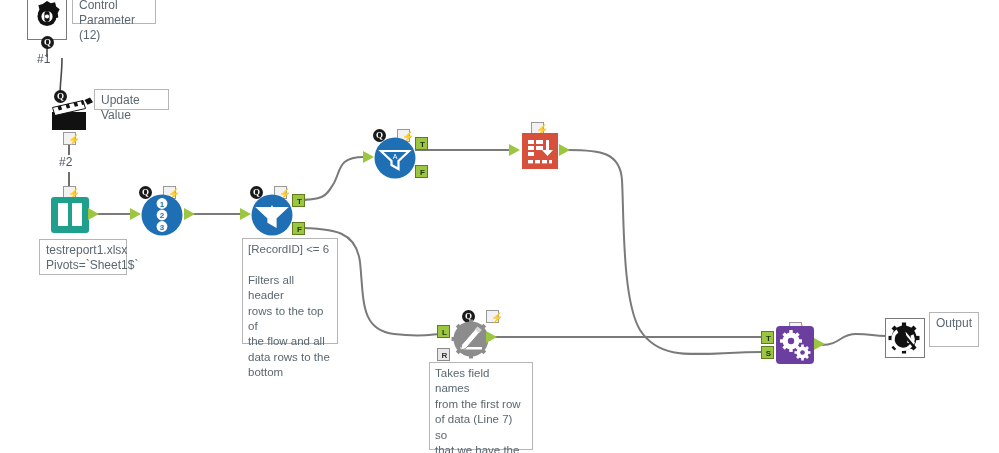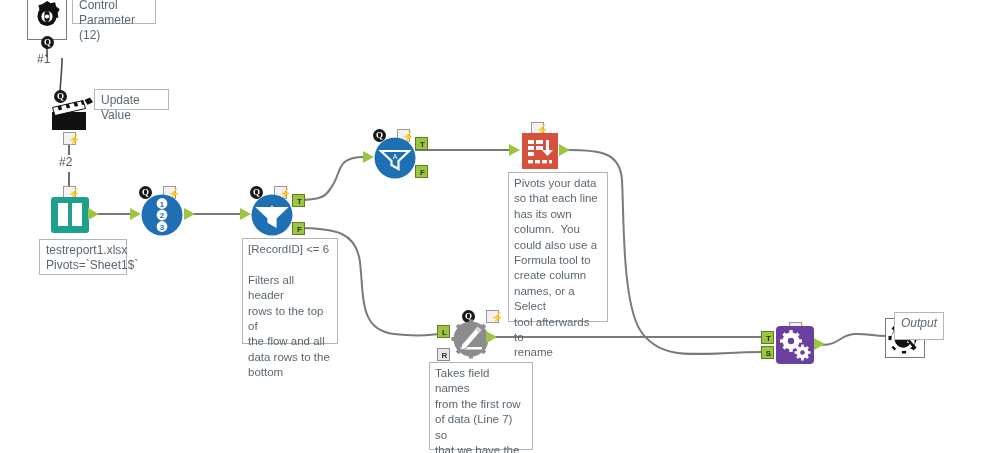--- a/index.html
+++ b/index.html
@@ -240,30 +240,20 @@
         <rect x="8" y="29" width="5" height="3.4"></rect>
         <rect x="15" y="29" width="5" height="3.4"></rect>
         <rect x="22" y="29" width="5" height="3.4"></rect>
         <rect x="29" y="29" width="3" height="3.4"></rect>
       </g>
     </svg>
   </div>
   <div class="port out" style="left:559px;top:144px;">
       <div class="tri"></div>
     </div>
-  <div class="note" style="left:508px;top:172px;width:100px;height:150px;">Pivots your data
-so that each line
-has its own
-column.  You
-could also use a
-Formula tool to
-create column
-names, or a Select
-tool afterwards to
-rename</div>
 
   <div class="badge q" style="left:462px;top:310px;">Q</div>
   <div class="badge lightning" style="left:486px;top:310px;">
       <span class="bolt">⚡</span>
     </div>
   <div class="port sq" style="left:437px;top:325px;">
       <span class="lbl">L</span>
     </div>
   <div class="port sq gray" style="left:437px;top:348px;">
       <span class="lbl">R</span>
@@ -362,15 +352,15 @@
           <line x1="8" y1="31" x2="12" y2="27"></line>
           <line x1="26" y1="13" x2="30" y2="9"></line>
         </g>
       </g>
       <path d="M12.5,13 A10,10 0 1 0 27,17" fill="none" stroke="#ffffff" stroke-width="3.4"></path>
       <path d="M20.5,13.5 L30.5,25.5 L22.5,25 Z" fill="#ffffff"></path>
       <path d="M20,18 L30,30" stroke="#111111" stroke-width="2.6"></path>
       <path d="M30.5,30.5 l-5.5,0.6 l4.3,-4.2z" fill="#111111"></path>
     </svg>
   </div>
-  <div class="label-box" style="left:894px;top:312px;width:50px;height:28px;font-style:italic;">Output</div>
+  <div class="label-box" style="left:929px;top:312px;width:50px;height:35px;">Output</div>
 
 </div>
 
 </body></html>

